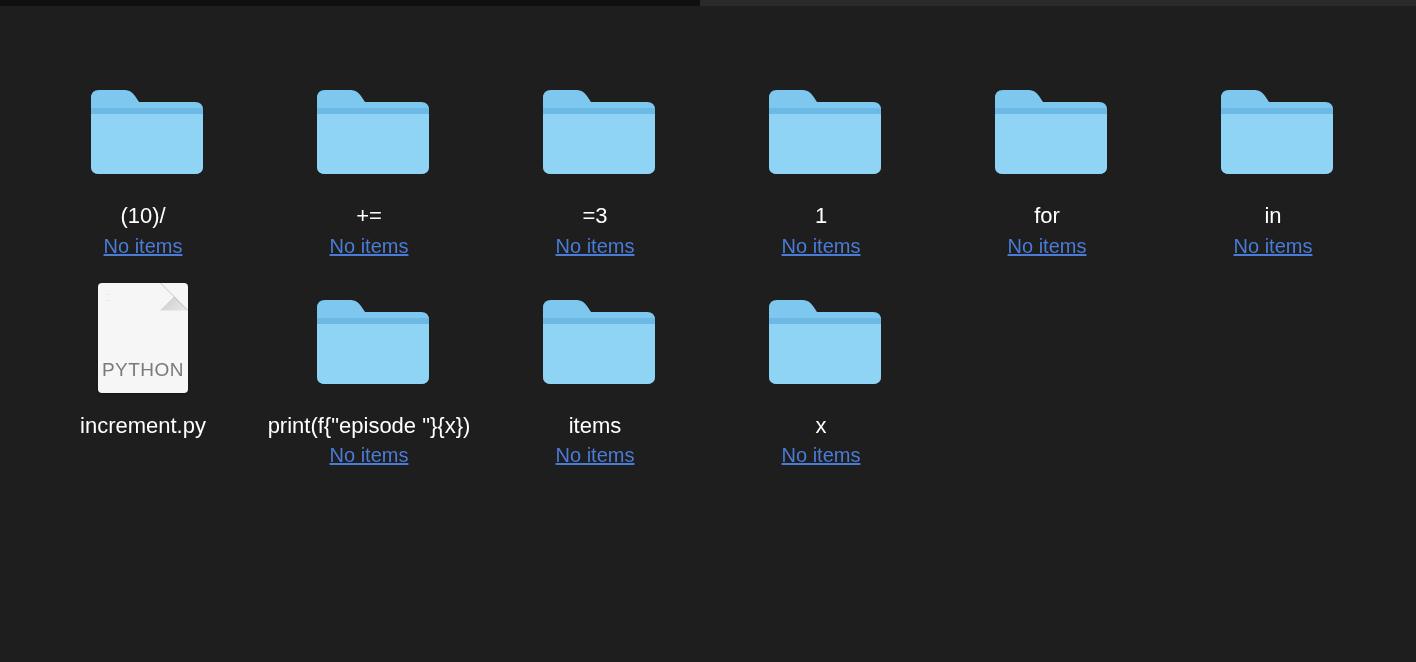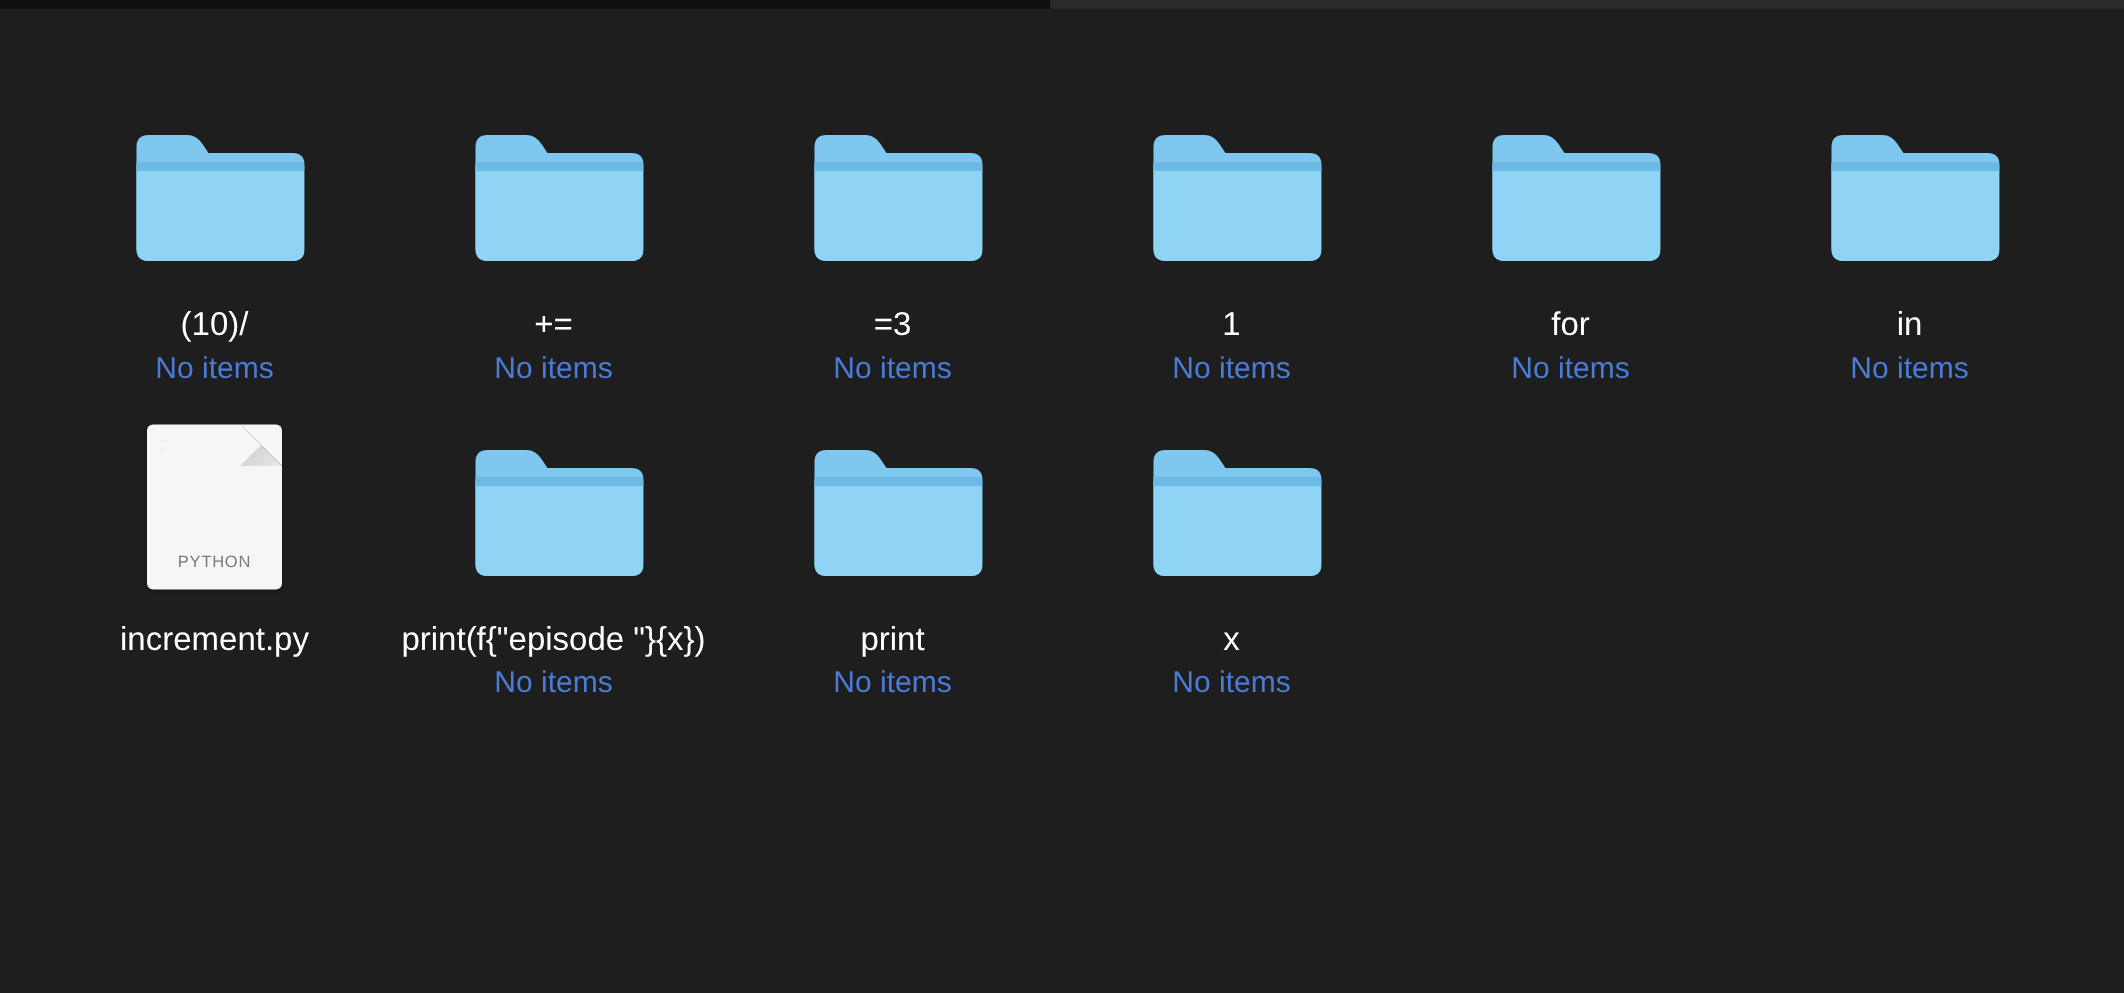--- a/index.html
+++ b/index.html
@@ -66,21 +66,21 @@
     top:0;right:0;
     width:28px;height:28px;
     background:#1e1e1e;
     clip-path: polygon(100% 0, 0 0, 100% 100%);
   }
   .file-label {
     position: absolute;
     bottom: 12px;
     left: 0; right: 0;
     text-align: center;
-    font-size: 11px;
+    font-size: 19px;
     letter-spacing: 0.5px;
     color: #7a7a7a;
     font-weight: 500;
   }
   .file-hint {
     position: absolute;
     top: 8px; left: 8px;
     font-size: 5px;
     color: #bbb;
     line-height: 1.2;
@@ -91,20 +91,21 @@
     text-align: center;
     line-height: 1.3;
     max-width: 220px;
     word-break: break-word;
   }
   .sub {
     color: #4a7bd6;
     font-size: 20px;
     margin-top: 4px;
     text-align: center;
+    text-decoration: underline;
   }
 </style>
 </head>
 <body>
 
 <div class="topbar"></div>
 <div class="topbar-right-segment"></div>
 
 <div class="grid">
 
@@ -222,21 +223,21 @@
   <div class="item">
     <div class="icon-wrap">
       <span class="folder-icon">
           <svg viewBox="0 0 120 100">
             <path d="M8 20 Q8 12 16 12 L42 12 Q48 12 52 18 L56 24 L112 24 Q120 24 120 32 L120 88 Q120 96 112 96 L16 96 Q8 96 8 88 Z" fill="#7ec8f0"></path>
             <path d="M8 32 L120 32 L120 88 Q120 96 112 96 L16 96 Q8 96 8 88 Z" fill="#8fd3f5"></path>
             <rect x="8" y="30" width="112" height="6" fill="#6bb9e4"></rect>
           </svg>
         </span>
     </div>
-    <div class="name">print</div>
+    <div class="name">items</div>
     <div class="sub">No items</div>
   </div>
 
   <div class="item">
     <div class="icon-wrap">
       <span class="folder-icon">
           <svg viewBox="0 0 120 100">
             <path d="M8 20 Q8 12 16 12 L42 12 Q48 12 52 18 L56 24 L112 24 Q120 24 120 32 L120 88 Q120 96 112 96 L16 96 Q8 96 8 88 Z" fill="#7ec8f0"></path>
             <path d="M8 32 L120 32 L120 88 Q120 96 112 96 L16 96 Q8 96 8 88 Z" fill="#8fd3f5"></path>
             <rect x="8" y="30" width="112" height="6" fill="#6bb9e4"></rect>

